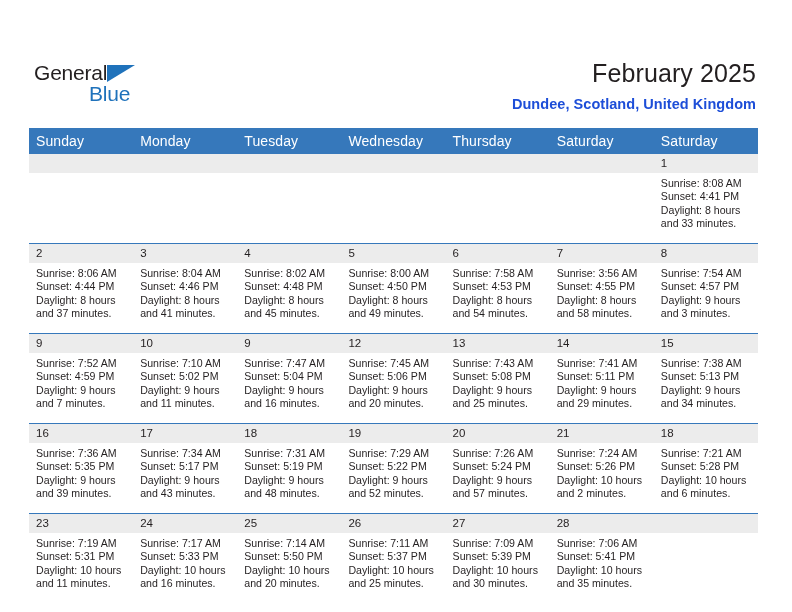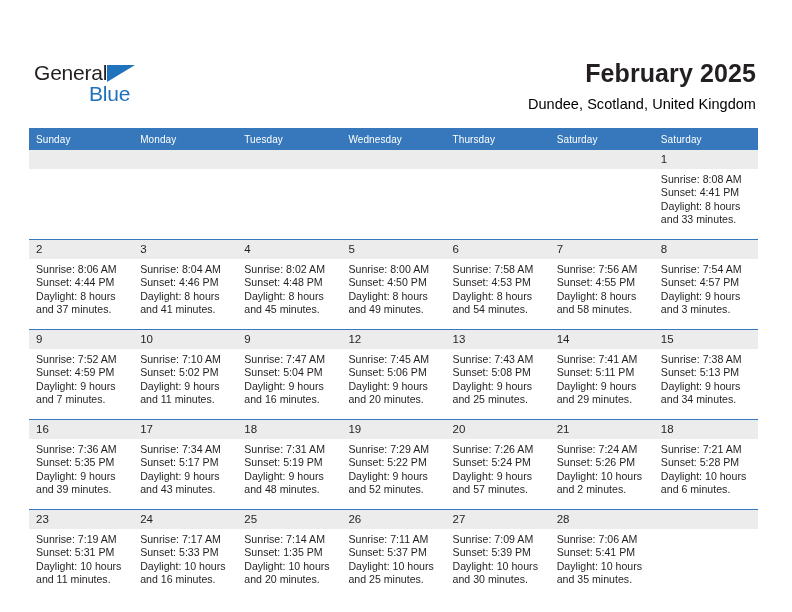--- a/index.html
+++ b/index.html
@@ -69,45 +69,46 @@
   .title-block {
     position: absolute;
     right: 36px;
     top: 34px;
     text-align: right;
   }
   .cal-title {
     font-size: 25px;
     line-height: 30px;
     color: #231f20;
-    font-weight: bold;
+    font-weight: normal;
     margin: 0;
     letter-spacing: 0.1px;
   }
   .cal-subtitle {
     font-size: 14.5px;
     line-height: 20px;
-    color: #000000;
+    color: #1d4ed8;
     margin: 6px 0 0 0;
     letter-spacing: 0.05px;
+    font-weight: bold;
   }
 
   
   .calendar {
     position: absolute;
     left: 29px;
     top: 104px;
     width: 729px;
     border-collapse: collapse;
     table-layout: fixed;
   }
   .calendar th {
     background: #3678bb;
     color: #ffffff;
-    font-size: 10px;
+    font-size: 14px;
     font-weight: normal;
     text-align: left;
     padding: 5px 0 5px 7px;
     height: 12px;
     letter-spacing: 0.1px;
   }
   .calendar col {
     width: 104.14px;
   }
 
@@ -275,21 +276,21 @@
               <div class="daynum">6</div>
               <div class="details">Sunrise: 7:58 AM
 Sunset: 4:53 PM
 Daylight: 8 hours
 and 54 minutes.</div>
             </div>
           </td>
           <td>
             <div class="cell-inner">
               <div class="daynum">7</div>
-              <div class="details">Sunrise: 7:56 AM
+              <div class="details">Sunrise: 3:56 AM
 Sunset: 4:55 PM
 Daylight: 8 hours
 and 58 minutes.</div>
             </div>
           </td>
           <td>
             <div class="cell-inner">
               <div class="daynum">8</div>
               <div class="details">Sunrise: 7:54 AM
 Sunset: 4:57 PM
@@ -444,21 +445,21 @@
               <div class="details">Sunrise: 7:17 AM
 Sunset: 5:33 PM
 Daylight: 10 hours
 and 16 minutes.</div>
             </div>
           </td>
           <td>
             <div class="cell-inner">
               <div class="daynum">25</div>
               <div class="details">Sunrise: 7:14 AM
-Sunset: 1:35 PM
+Sunset: 5:50 PM
 Daylight: 10 hours
 and 20 minutes.</div>
             </div>
           </td>
           <td>
             <div class="cell-inner">
               <div class="daynum">26</div>
               <div class="details">Sunrise: 7:11 AM
 Sunset: 5:37 PM
 Daylight: 10 hours

